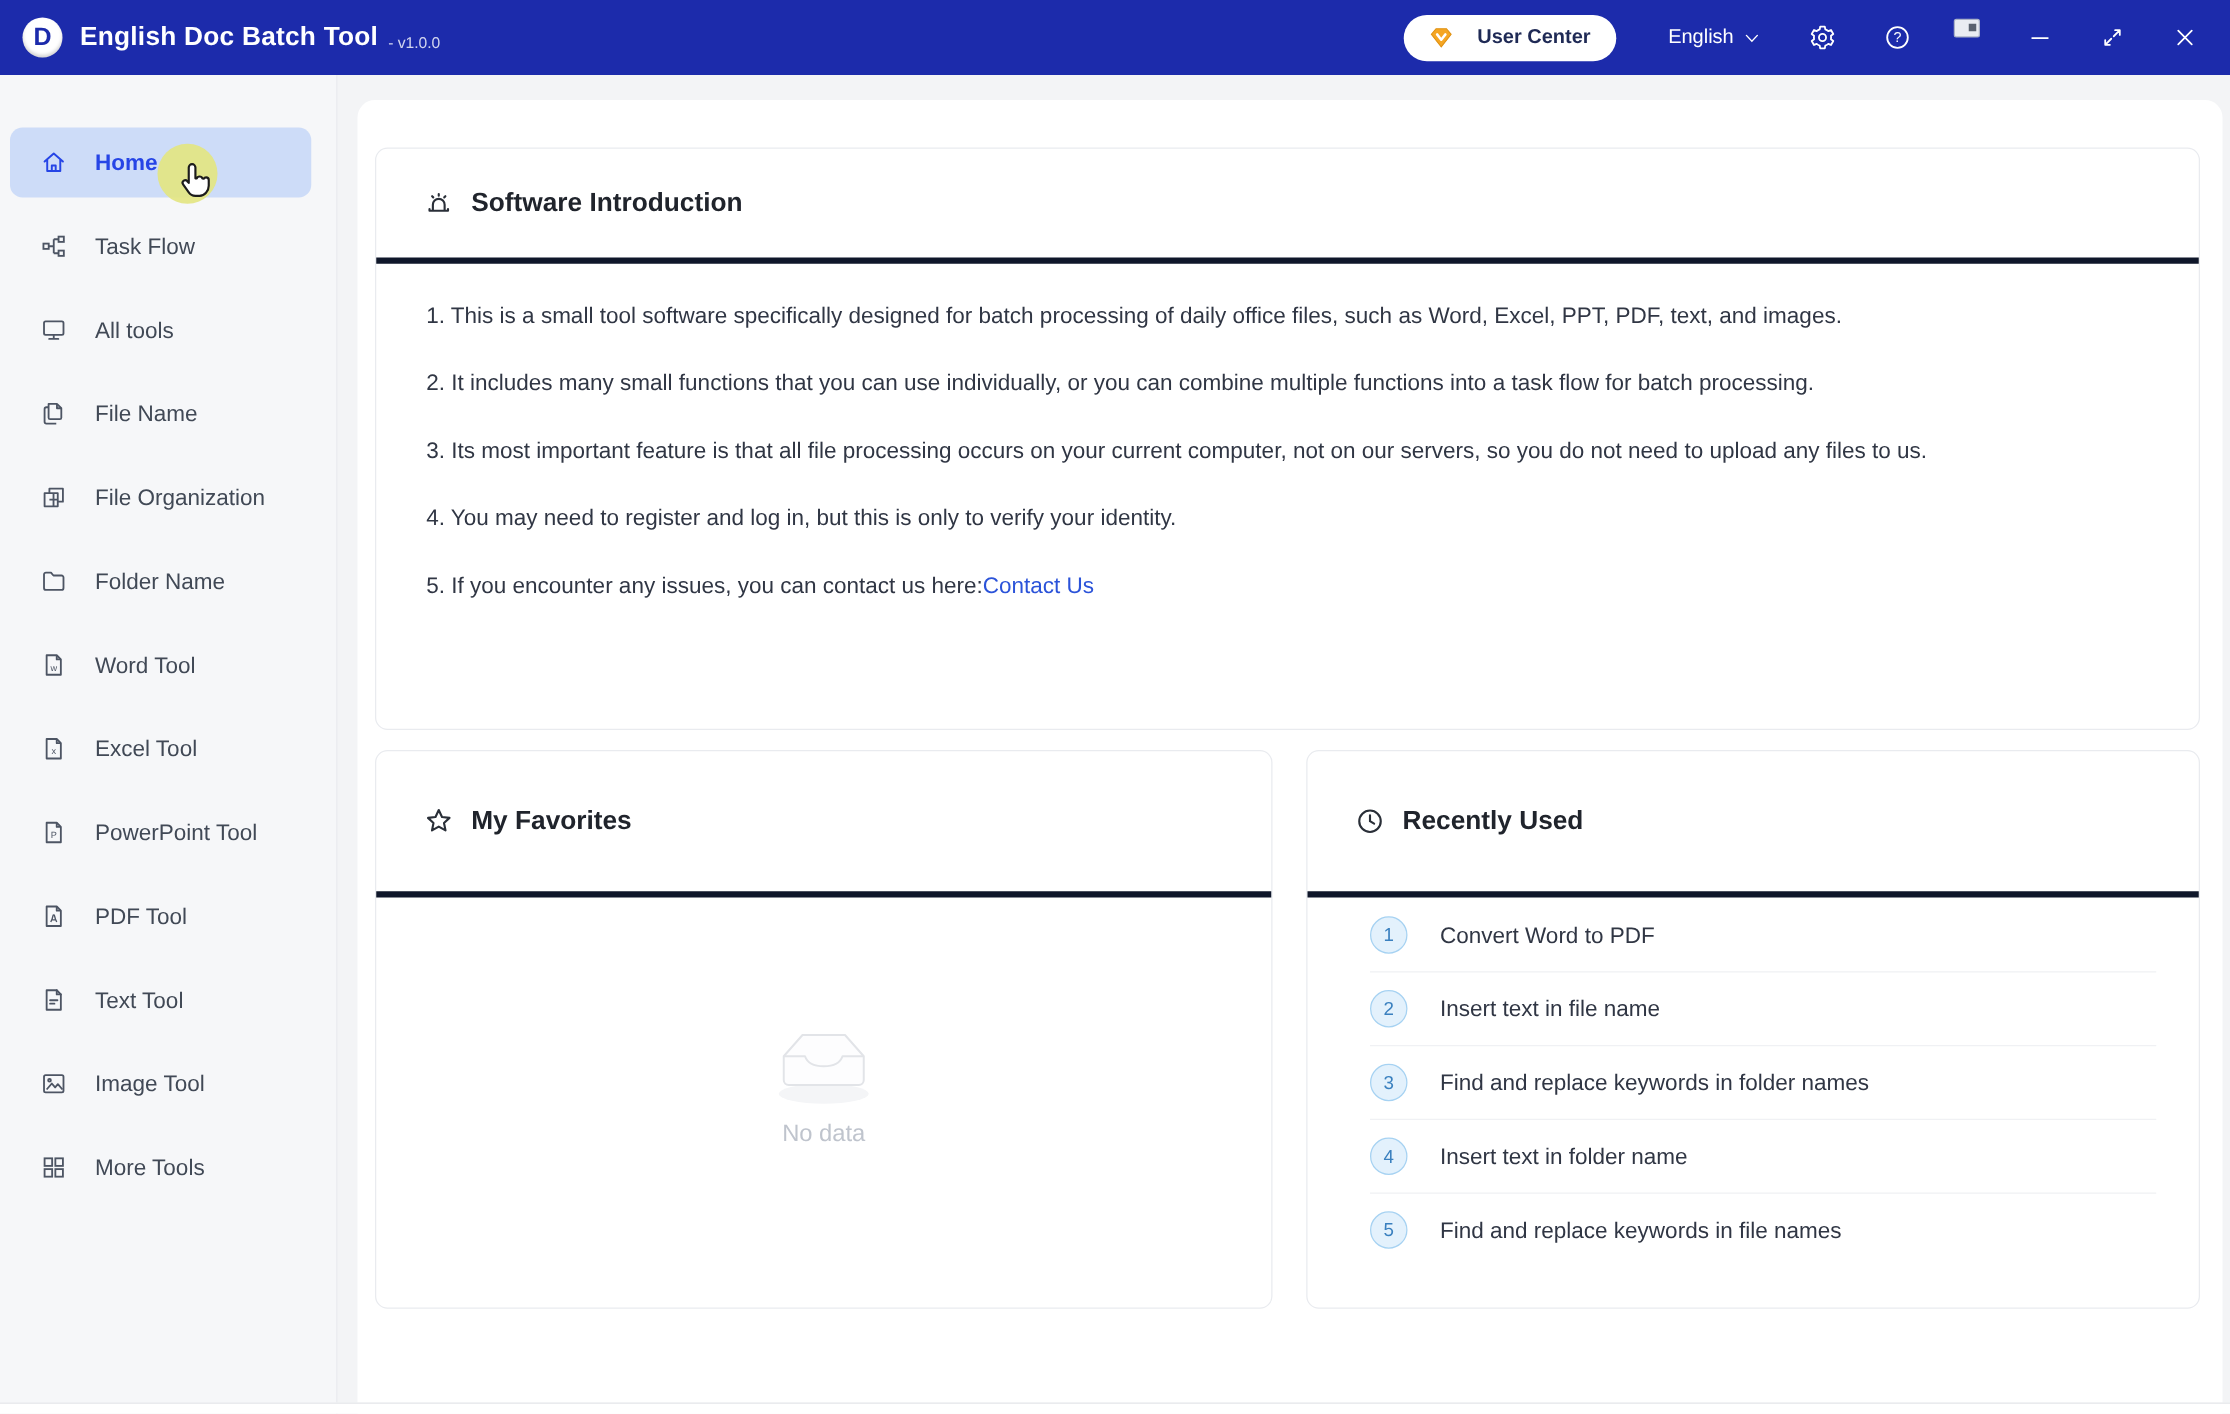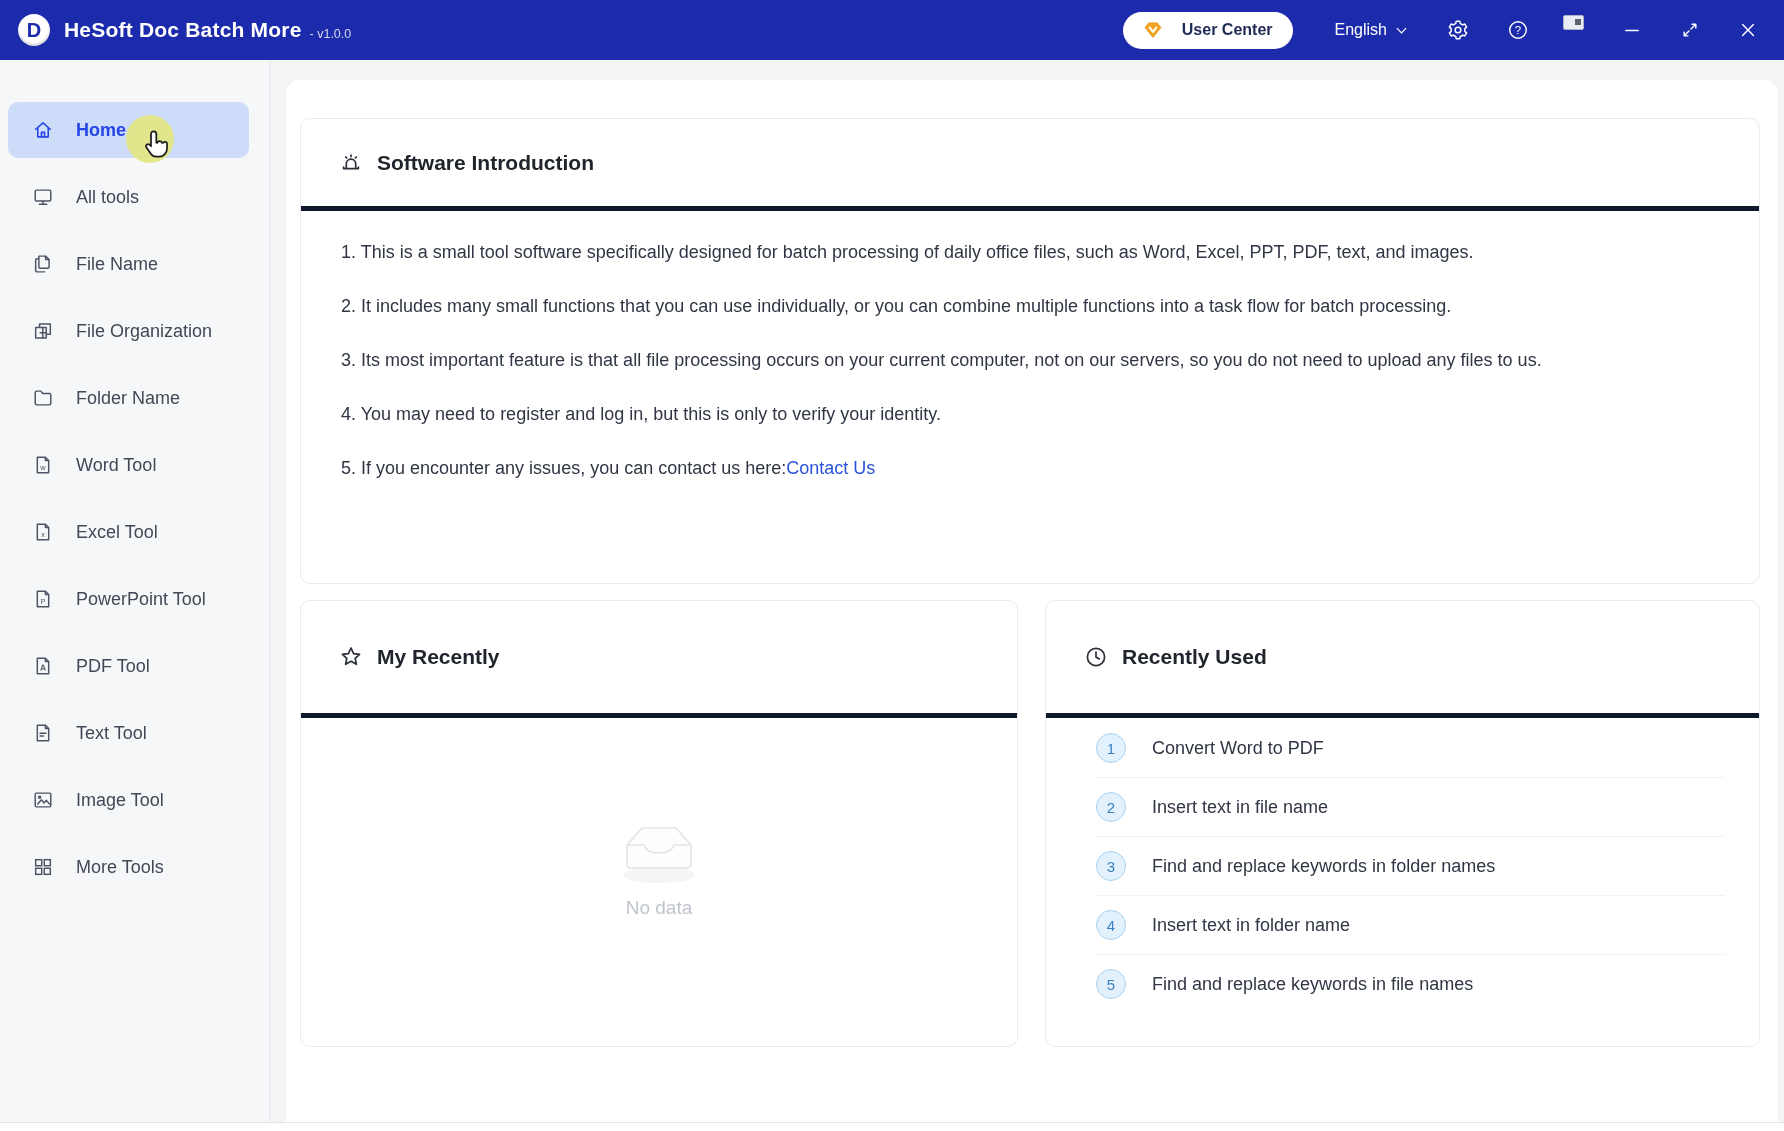--- a/index.html
+++ b/index.html
@@ -114,21 +114,21 @@
 </head>
 <body>
 
 <div class="app">
 
   <header class="titlebar">
     <div class="brand">
       <div class="logo">
         <span>D</span>
       </div>
-      <h1 class="app-title">HeSoft Doc Batch More</h1>
+      <h1 class="app-title">English Doc Batch Tool</h1>
       <span class="app-version">- v1.0.0</span>
     </div>
 
     <div class="tb-right">
       <button class="user-center">
         <svg class="tb-svg" width="20" height="20" viewBox="0 0 24 24">
           <path d="M2.5 9 L7 3.5 H17 L21.5 9 L12 21 Z" fill="#f5a623" stroke="#e09112" stroke-width="1"></path>
           <path d="M8 9 L12 14.2 L16 9" fill="none" stroke="#ffffff" stroke-width="2.4" stroke-linecap="round" stroke-linejoin="round"></path>
         </svg>
         <span>User Center</span>
@@ -184,20 +184,31 @@
       <div class="nav-item active">
         <span class="nav-ic">
           <svg width="22" height="22" viewBox="0 0 24 24" fill="none" stroke="currentColor" stroke-width="1.7" stroke-linecap="round" stroke-linejoin="round">
             <path d="M4 11.2 L12 4.2 L20 11.2 M6.3 9.6 V19.5 H17.7 V9.6"></path>
             <path d="M10.3 19.5 V14.6 H13.7 V19.5"></path>
           </svg>
         </span>
         <span class="nav-label">Home</span>
       </div>
 
+      <div class="nav-item">
+        <span class="nav-ic">
+          <svg width="22" height="22" viewBox="0 0 24 24" fill="none" stroke="currentColor" stroke-width="1.6">
+            <rect x="3" y="9.7" width="4.6" height="4.6"></rect>
+              <rect x="16.2" y="3.6" width="4.6" height="4.6"></rect>
+              <rect x="16.2" y="15.8" width="4.6" height="4.6"></rect>
+            <path d="M7.6 12 H12 M12 5.9 V18.1 M12 5.9 H16.2 M12 18.1 H16.2"></path>
+          </svg>
+        </span>
+        <span class="nav-label">Task Flow</span>
+      </div>
 
       <div class="nav-item">
         <span class="nav-ic">
           <svg width="22" height="22" viewBox="0 0 24 24" fill="none" stroke="currentColor" stroke-width="1.6" stroke-linecap="round">
             <rect x="3.5" y="4.5" width="17" height="11.8" rx="1.4"></rect>
             <path d="M12 16.3 V19.8 M8 19.8 H16"></path>
           </svg>
         </span>
         <span class="nav-label">All tools</span>
       </div>
@@ -343,21 +354,21 @@
 
         <div class="row2">
 
           <section class="card fav-card">
             <div class="card-head">
               <span class="head-ic">
                 <svg width="24" height="24" viewBox="0 0 24 24" fill="none" stroke="#2a2f38" stroke-width="1.7" stroke-linejoin="round">
                   <path d="M12 3 L14.6 8.6 L20.6 9.3 L16.2 13.4 L17.4 19.3 L12 16.3 L6.6 19.3 L7.8 13.4 L3.4 9.3 L9.4 8.6 Z"></path>
                 </svg>
               </span>
-              <h2 class="card-title">My Recently</h2>
+              <h2 class="card-title">My Favorites</h2>
             </div>
             <div class="fav-body">
               <svg width="112" height="78" viewBox="0 0 110 78">
                 <ellipse cx="55" cy="64" rx="36" ry="8" fill="#f4f5f7"></ellipse>
                 <path d="M23 34 L38 17 H72 L87 34 V53 A4 4 0 0 1 83 57 H27 A4 4 0 0 1 23 53 Z" fill="#fdfdfe" stroke="#e2e4e8" stroke-width="1.6" stroke-linejoin="round"></path>
                 <path d="M23 34 H40 C41.8 39.4 46.5 42 55 42 C63.5 42 68.2 39.4 70 34 H87" fill="none" stroke="#e2e4e8" stroke-width="1.6" stroke-linejoin="round"></path>
               </svg>
               <div class="nodata">No data</div>
             </div>
           </section>

